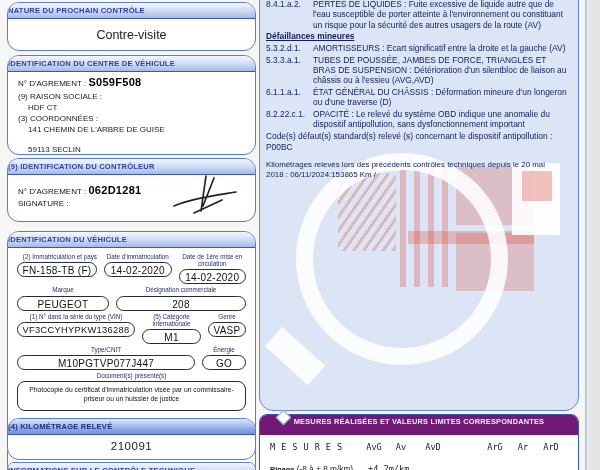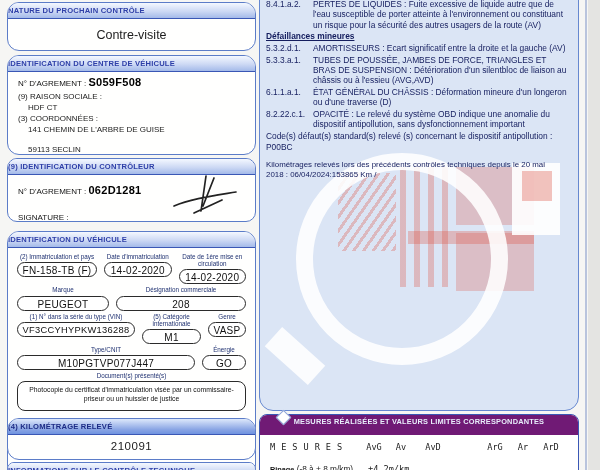--- a/index.html
+++ b/index.html
@@ -17,21 +17,21 @@
 
   .center-big{text-align:center;font-size:12.5px;color:#1c1c1c;padding-top:9px;}
   .centre-body{padding:5px 8px 8px 10px;font-size:8px;color:#1a1a1a;line-height:11px;}
   .agrement-line{margin-bottom:2px;}
   .agrement-label{font-size:8px;color:#111;}
   .agrement-value{font-size:11px;font-weight:bold;color:#000;letter-spacing:.3px;}
   .indent{padding-left:10px;}
   .gap{height:9px;}
 
   .ctrl-body{padding:9px 8px 0 10px;font-size:8px;color:#111;position:relative;}
-  .sig-label{margin-top:17px;}
+  .sig-label{margin-top:3px;}
   .signature-svg{position:absolute;right:14px;top:0px;}
 
   
   .veh-body{padding:3px 9px 0 9px;}
   .veh-row{display:flex;gap:7px;}
   .veh-cell{display:flex;flex-direction:column;align-items:center;}
   .veh-label{font-size:6.3px;color:#1e3070;text-align:center;line-height:7.2px;padding:2px 0 2px 0;}
   .veh-value{border:1.3px solid #2b2b2b;border-radius:8px;background:#fff;height:15px;line-height:15px;
              text-align:center;font-size:10px;color:#111;width:100%;box-sizing:border-box;letter-spacing:.3px;}
   .veh-value.small{font-size:9.3px;}
@@ -104,40 +104,40 @@
       <div>(9) RAISON SOCIALE :</div>
       <div class="indent">HDF CT</div>
       <div>(3) COORDONNÉES :</div>
       <div class="indent">141 CHEMIN DE L'ARBRE DE GUISE</div>
       <div class="gap"></div>
       <div class="indent">59113 SECLIN</div>
 
     </div>
   </div>
 
-  <div class="lbox" style="top:158px;height:64px;border-radius:10px;">
+  <div class="lbox" style="top:158px;height:64px;">
     <div class="lbox-header">(9) IDENTIFICATION DU CONTRÔLEUR</div>
     <div class="ctrl-body">
       <div>
         <span class="agrement-label">N° D'AGREMENT :</span>
         <span class="agrement-value">062D1281</span>
       </div>
       <div class="sig-label">SIGNATURE :</div>
       <svg class="signature-svg" width="75" height="42" viewBox="0 0 75 42">
         <path d="M40 1 L35 36 M48 3 L37 31 M8 31 C24 24 46 21 70 17 M28 38 L56 25" stroke="#222" fill="none" stroke-width="1.7" stroke-linecap="round"></path>
       </svg>
     </div>
   </div>
 
   <div class="lbox" style="top:231px;height:246px;">
     <div class="lbox-header">IDENTIFICATION DU VÉHICULE</div>
     <div class="veh-body">
 
       <div class="veh-row">
-        <div class="veh-cell" style="flex:0 0 80px;">
+        <div class="veh-cell" style="flex:0 0 80px;align-items:flex-end;">
           <div class="veh-label">(2) Immatriculation et pays</div>
           <div class="veh-value">FN-158-TB (F)</div>
         </div>
         <div class="veh-cell" style="flex:1;">
           <div class="veh-label">Date d'immatriculation</div>
           <div class="veh-value">14-02-2020</div>
         </div>
         <div class="veh-cell" style="flex:1;">
           <div class="veh-label">Date de 1ère mise en circulation</div>
           <div class="veh-value">14-02-2020</div>
@@ -227,21 +227,21 @@
       </div>
       <div class="defect-row">
         <span class="defect-code">6.1.1.a.1.</span>
         <span class="defect-text">ÉTAT GÉNÉRAL DU CHÂSSIS : Déformation mineure d'un longeron ou d'une traverse (D)</span>
       </div>
       <div class="defect-row">
         <span class="defect-code">8.2.22.c.1.</span>
         <span class="defect-text">OPACITÉ : Le relevé du système OBD indique une anomalie du dispositif antipollution, sans dysfonctionnement important</span>
       </div>
       <div class="codes-line">Code(s) défaut(s) standard(s) relevé (s) concernant le dispositif antipollution : P00BC</div>
-      <div class="km-history">Kilométrages relevés lors des précédents contrôles techniques depuis le 20 mai 2018 : 06/04/2024:153865 Km /</div>
+      <div class="km-history">Kilométrages relevés lors des précédents contrôles techniques depuis le 20 mai 2018 : 06/11/2024:153865 Km /</div>
     </div>
   </div>
 
   <div id="mesures-panel">
     <div class="mes-header">MESURES RÉALISÉES ET VALEURS LIMITES CORRESPONDANTES</div>
     <div class="mes-body">
       <span class="mes-row-label">MESURES</span>
       <span class="mes-col" style="left:99px;">AvG</span>
       <span class="mes-col" style="left:126px;">Av</span>
       <span class="mes-col" style="left:158px;">AvD</span>

